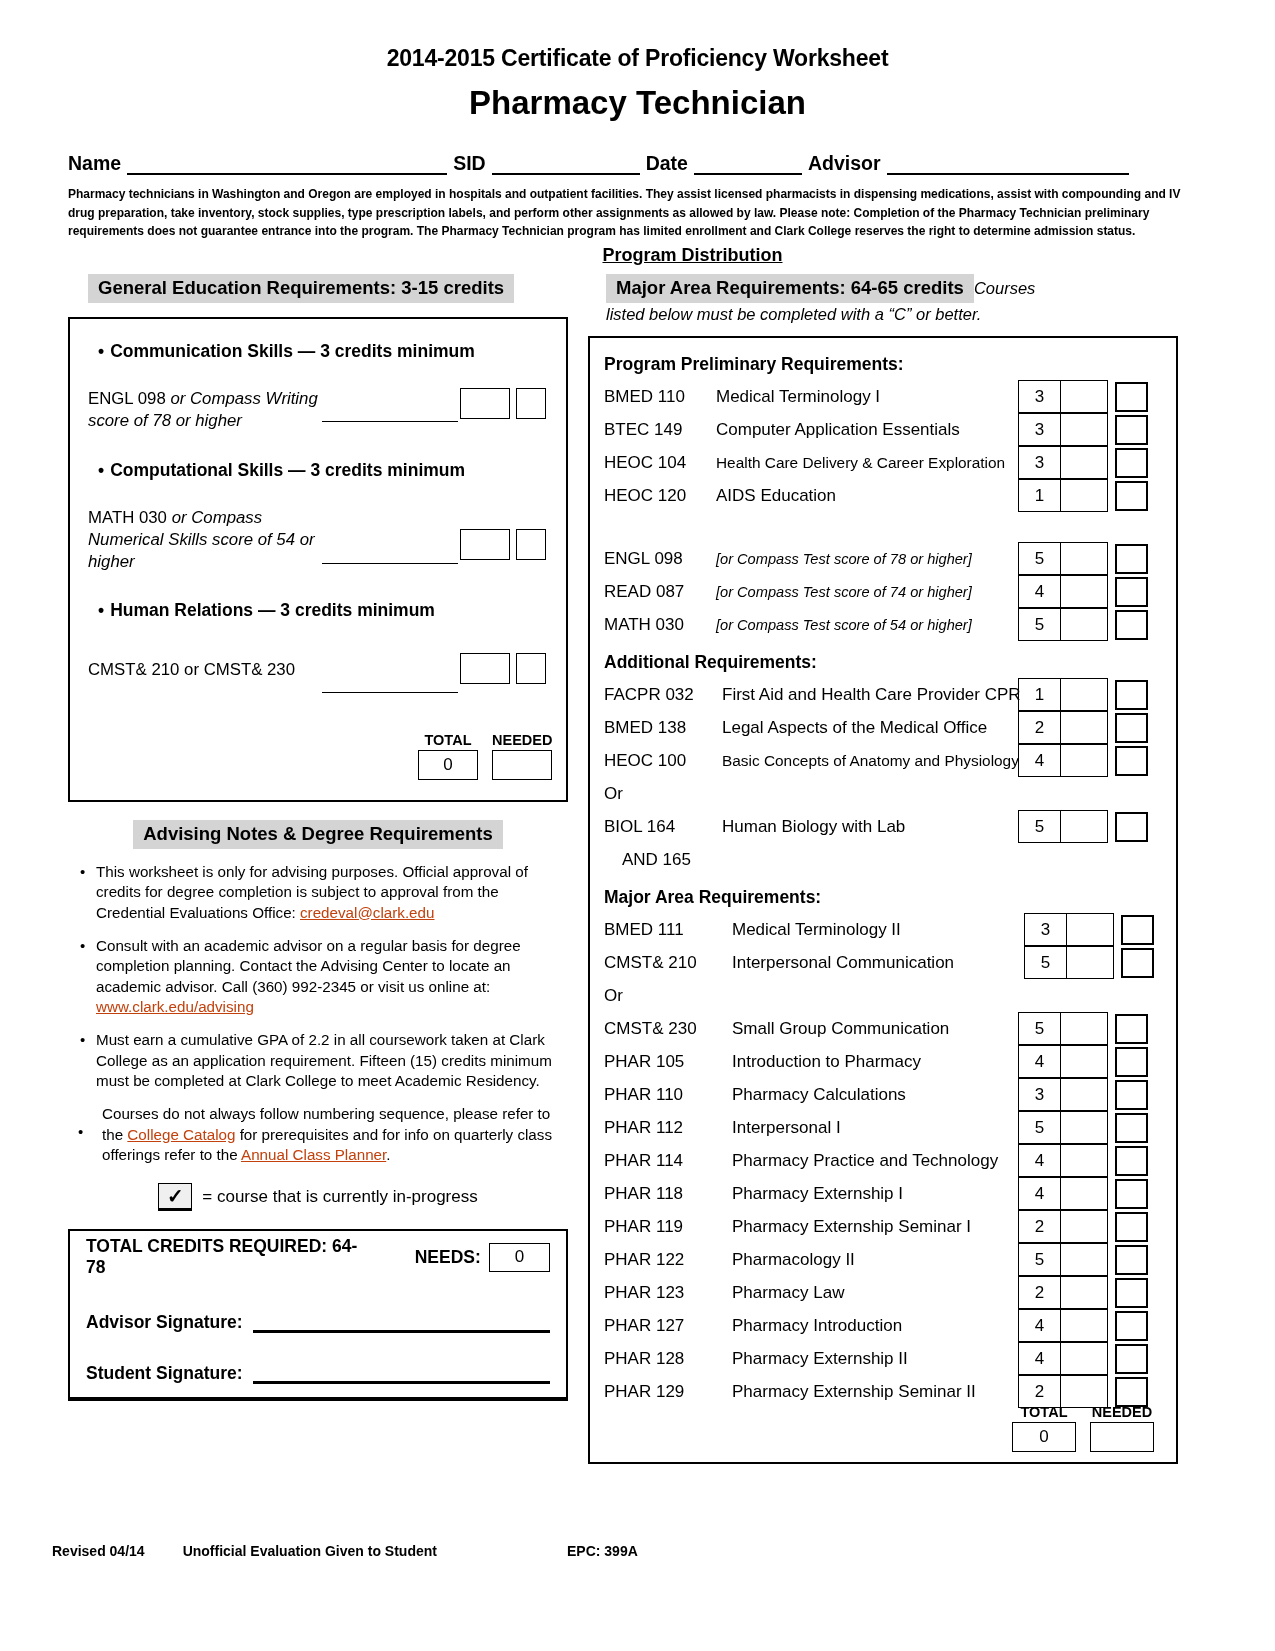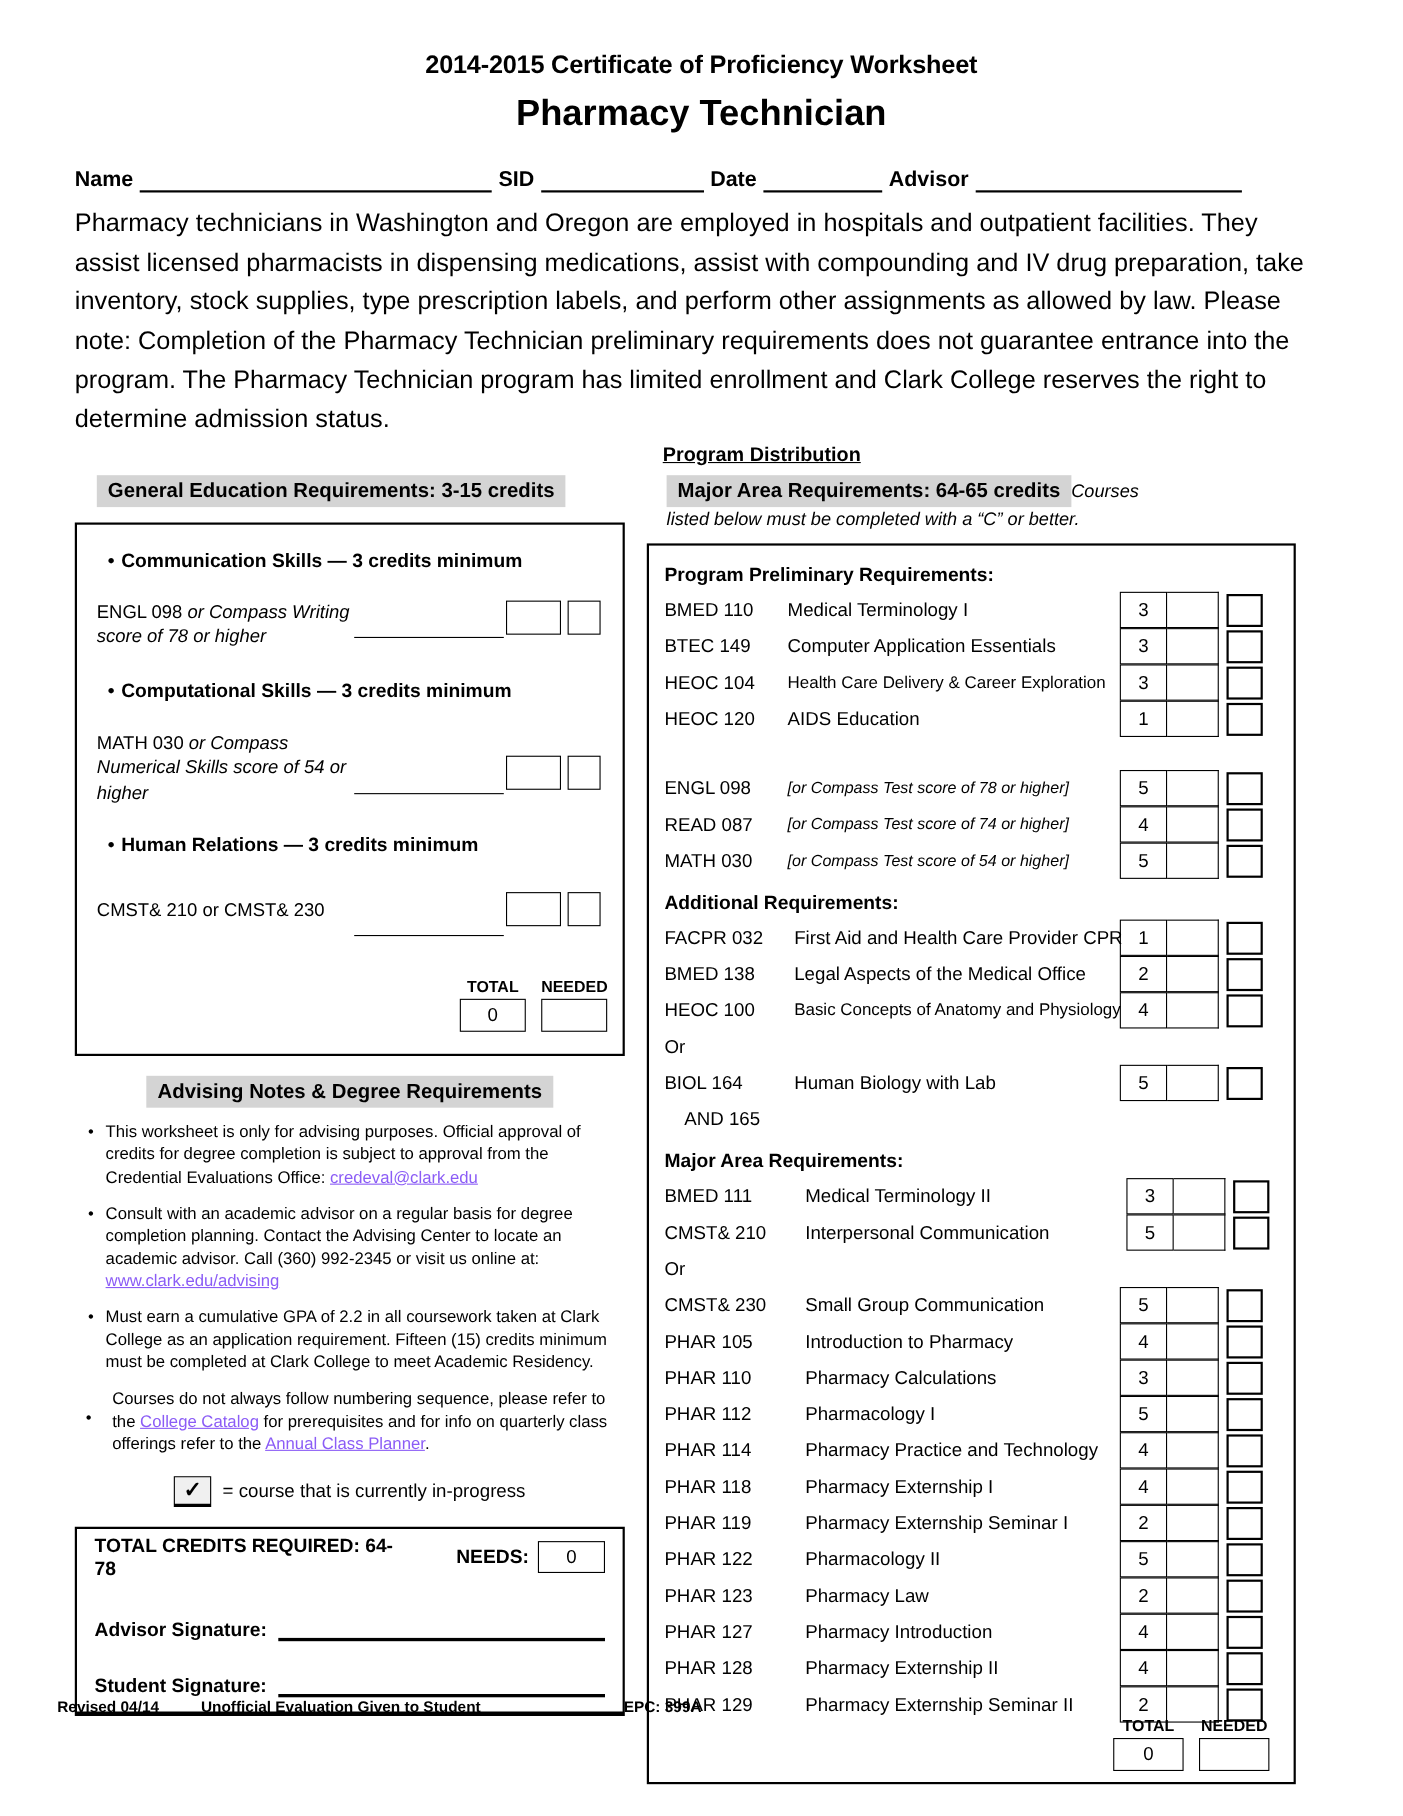--- a/index.html
+++ b/index.html
@@ -39,23 +39,24 @@
   }
   .ruleline {
     display: inline-block;
     border-bottom: 2px solid #000;
     height: 17px;
     margin: 0 6px;
   }
 
   .intro {
     margin: 10px 68px 0 68px;
-    font-size: 23px;
+    font-size: 12px;
     line-height: 1.55;
     text-align: left;
+    font-weight: bold;
   }
 
   .progdist {
     text-align: center;
     font-size: 18px;
     font-weight: bold;
     text-decoration: underline;
     margin: 4px 0 0 0;
     padding-left: 110px;
   }
@@ -163,21 +164,21 @@
     padding-left: 22px;
   }
   .notes li::before {
     content: "•";
     position: absolute;
     left: 6px; top: 0;
     font-size: 15px;
   }
   .notes li.lowdot::before { top: 18px; left: 4px; }
   .notes li.lowdot { padding-left: 28px; }
-  a.lnk { color: #8b5cf6; text-decoration: underline; }
+  a.lnk { color: #c2410c; text-decoration: underline; }
 
   .legend {
     display: flex; align-items: center; justify-content: center;
     margin-top: 18px; font-size: 17px;
   }
   .checkbox-ip {
     width: 34px; height: 28px;
     border: 1.6px solid #000;
     border-bottom: 3px solid #000;
     background: #f0f0f0;
@@ -575,21 +576,21 @@
           <span class="code" style="width:128px">PHAR 110</span>
           <span class="cdesc">Pharmacy Calculations</span>
           <span class="cells">
             <span class="cell-credit">3</span>
             <span class="cell-blank"></span>
             <span class="cell-check"></span>
           </span>
         </div>
         <div class="crow">
           <span class="code" style="width:128px">PHAR 112</span>
-          <span class="cdesc">Pharmacology I</span>
+          <span class="cdesc">Interpersonal I</span>
           <span class="cells">
             <span class="cell-credit">5</span>
             <span class="cell-blank"></span>
             <span class="cell-check"></span>
           </span>
         </div>
         <div class="crow">
           <span class="code" style="width:128px">PHAR 114</span>
           <span class="cdesc">Pharmacy Practice and Technology</span>
           <span class="cells">

